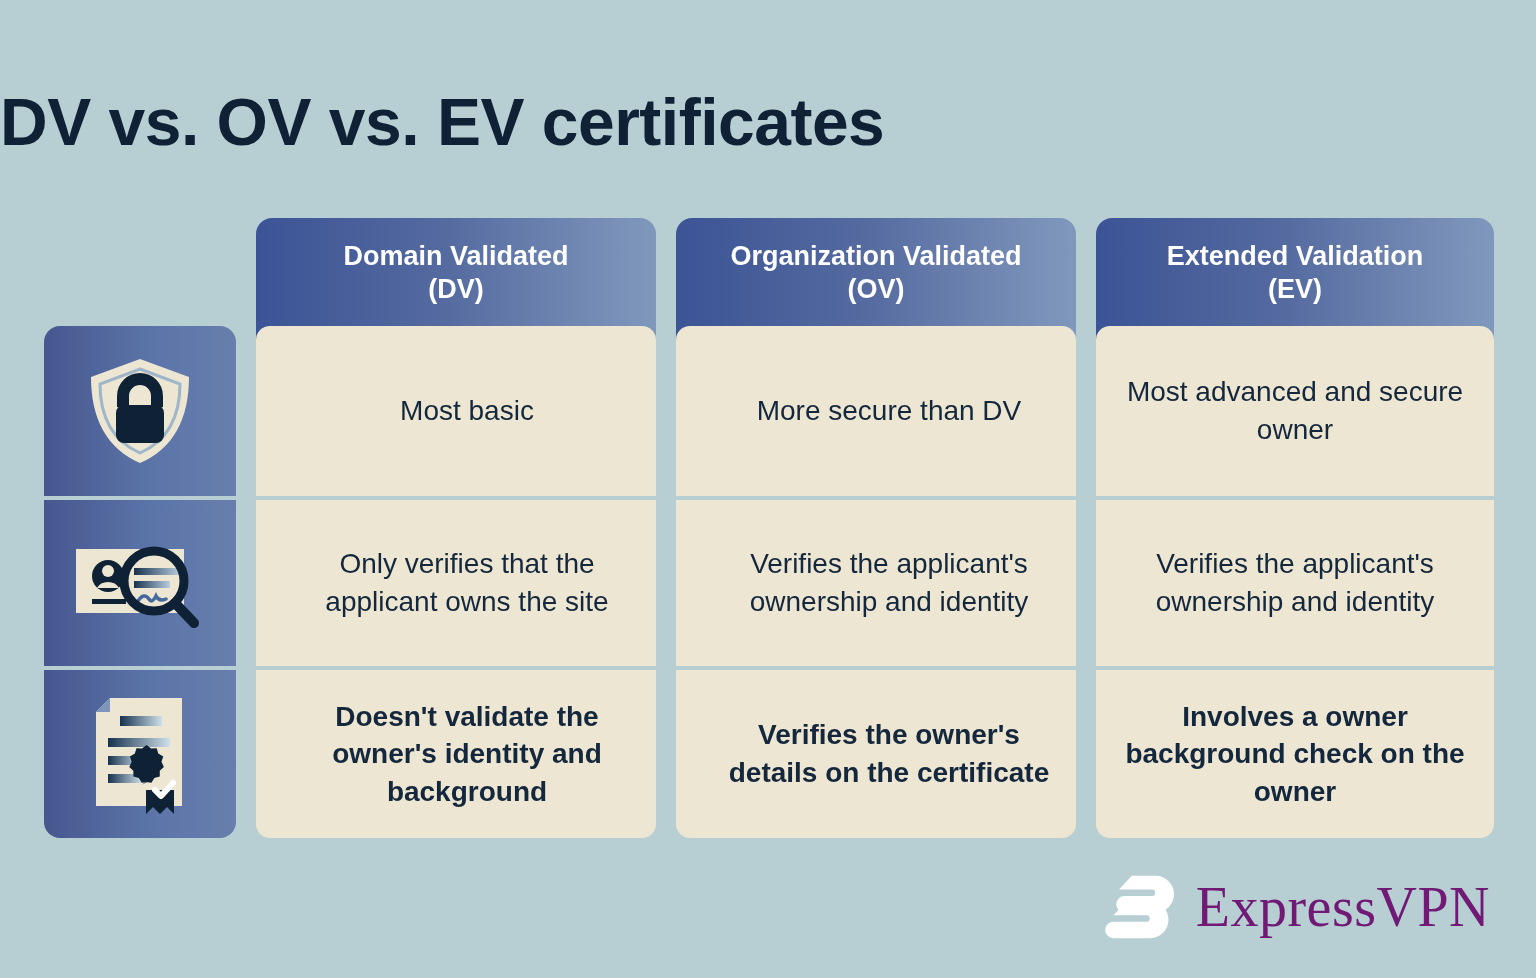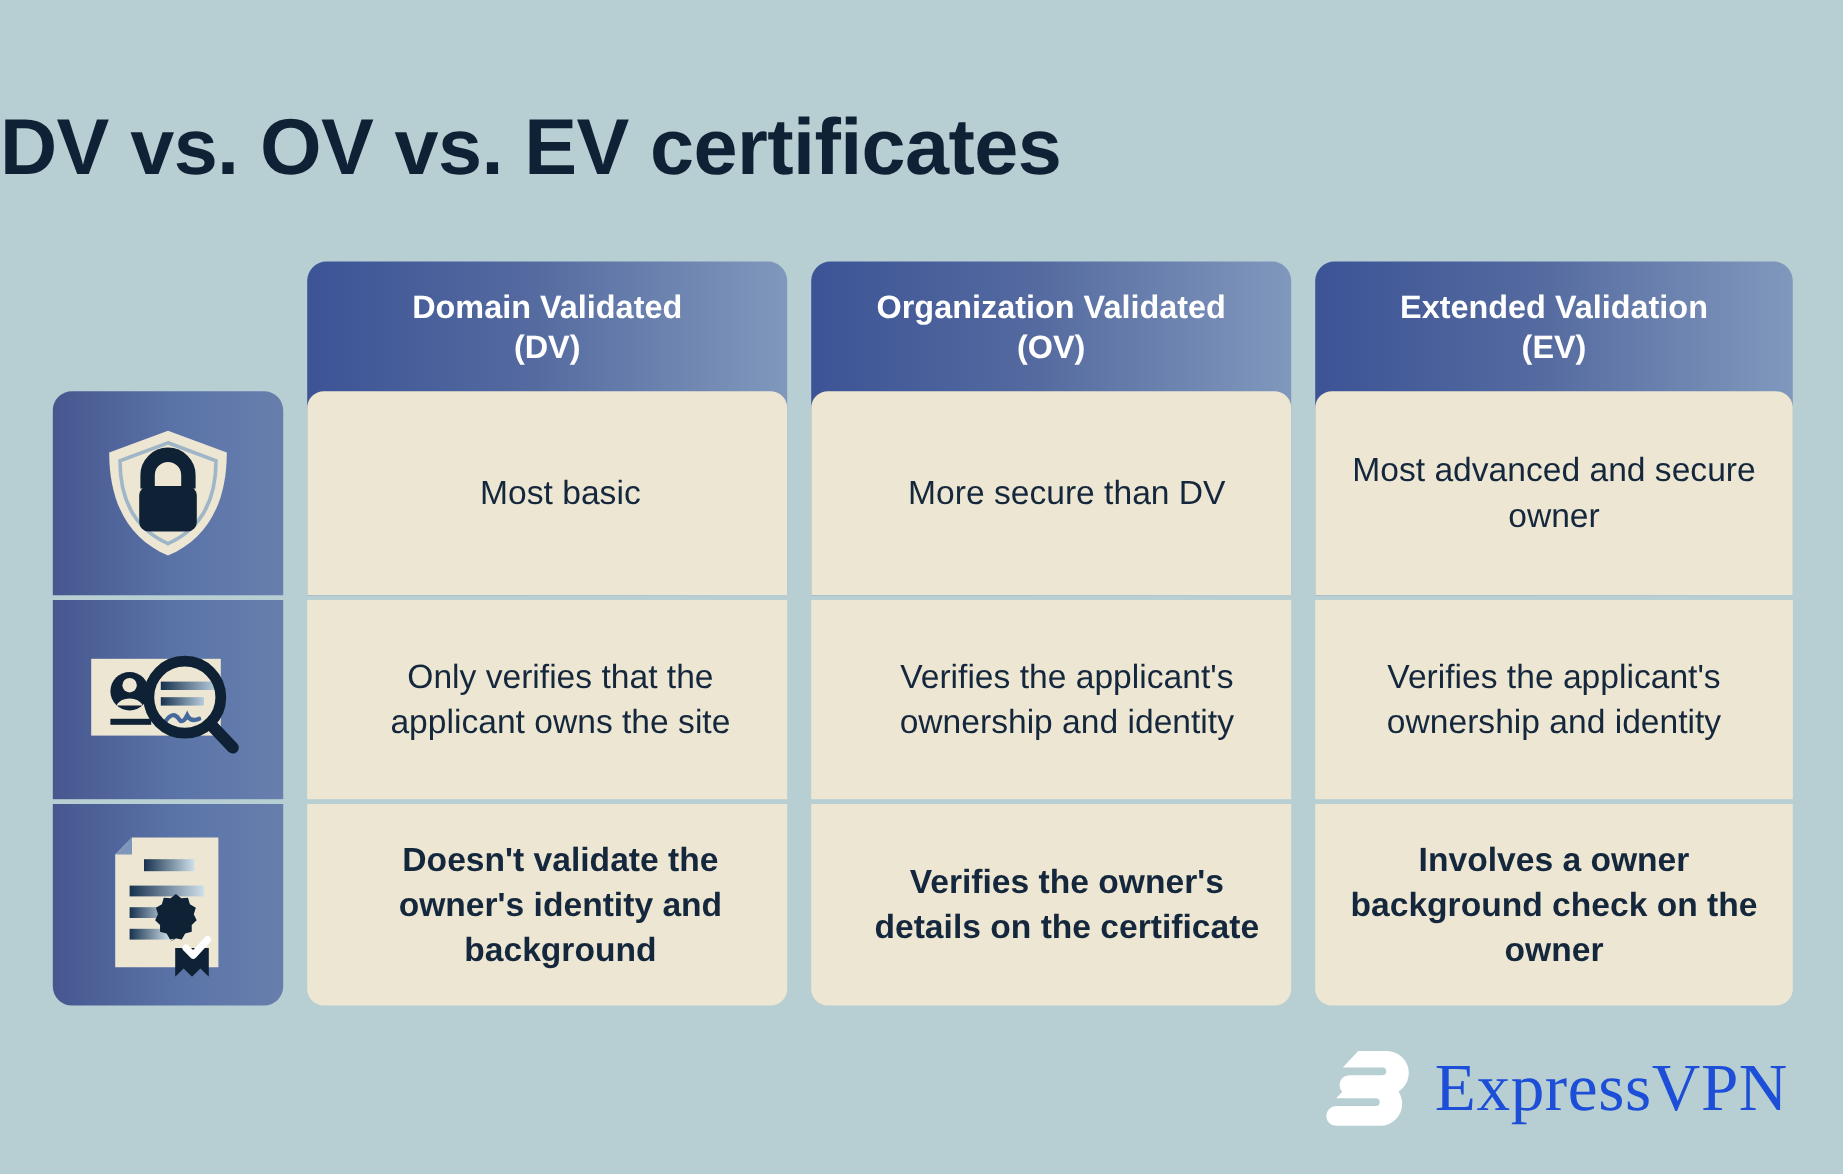--- a/index.html
+++ b/index.html
@@ -103,21 +103,21 @@
   .logo {
     position: absolute;
     right: 46px;
     bottom: 38px;
     display: flex;
     align-items: center;
     gap: 18px;
   }
   .logo-mark { width: 74px; height: 66px; display: block; }
   .logo-word {
-    color: #1d4ed8;
+    color: #701a75;
     font-family: "Liberation Serif", serif;
     font-size: 56px;
     letter-spacing: 0.5px;
     line-height: 1;
   }
 </style>
 </head>
 <body>
 
 <div class="page">

